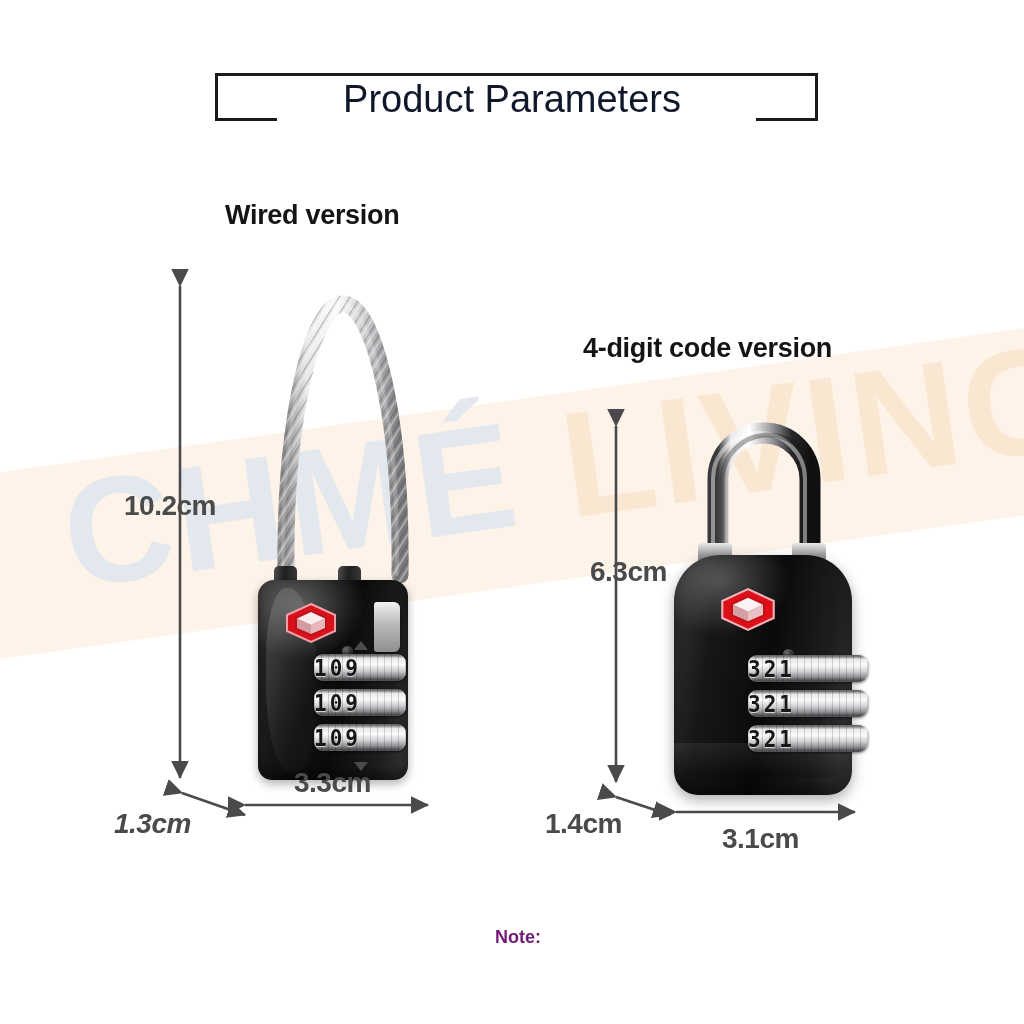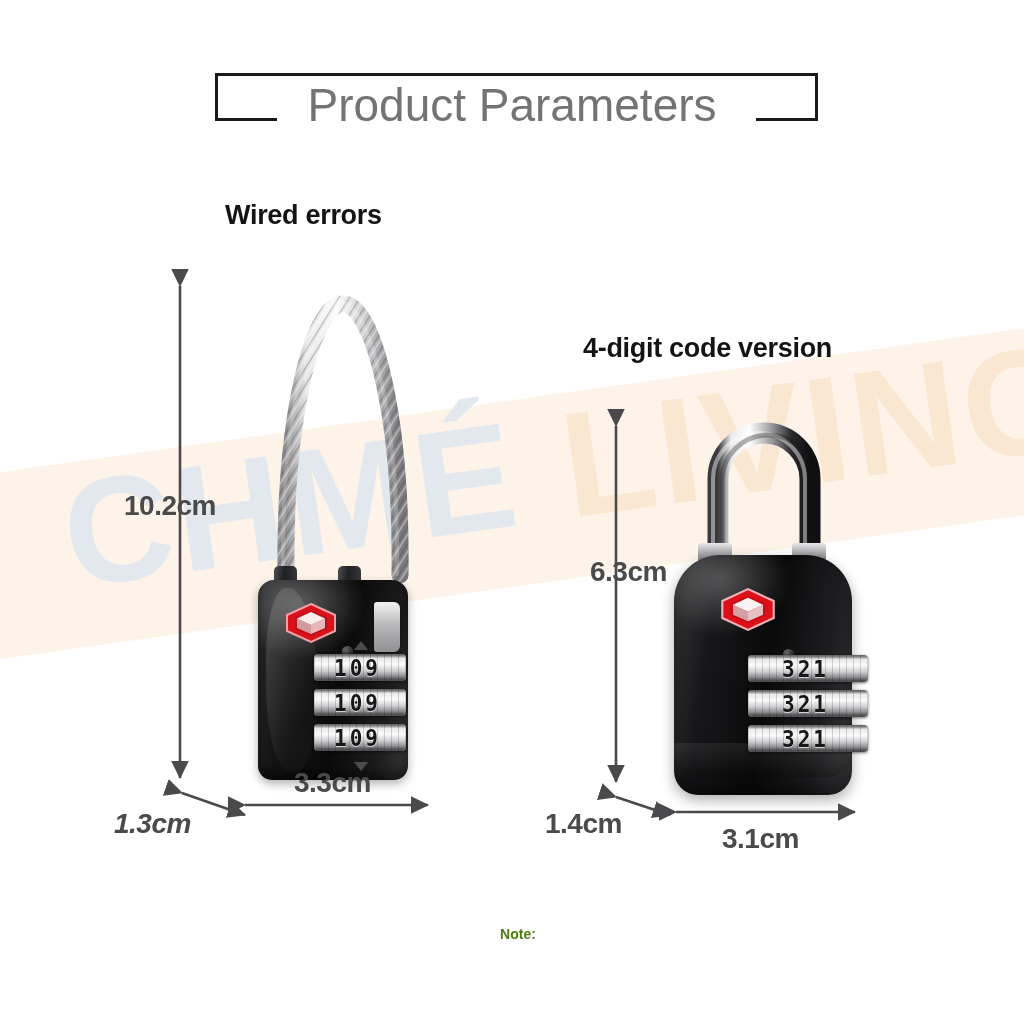--- a/index.html
+++ b/index.html
@@ -69,23 +69,23 @@
     background: #1a1a1a;
   }
   #title-frame::before { left: -3px; width: 62px; }
   #title-frame::after  { right: -3px; width: 62px; }
 
   #page-title {
     position: absolute;
     left: 0; right: 0;
     top: 78px;
     text-align: center;
-    font-size: 46px;
+    font-size: 38px;
     font-weight: 400;
-    color: #737373;
+    color: #0f172a;
     letter-spacing: 0px;
     z-index: 5;
   }
 
   
   .section-heading {
     position: absolute;
     font-size: 27px;
     font-weight: 700;
     color: #141414;
@@ -221,27 +221,27 @@
 
   
   .dial-stack { position: absolute; }
   #dials-wired { left: 86px; top: 384px; }
   #dials-code  { left: 86px; top: 250px; }
 
   .dial {
     position: relative;
     height: 27px;
     margin-bottom: 8px;
-    border-radius: 4px;
+    border-radius: 9px;
     background: linear-gradient(180deg, #3d3d3f 0%, #e9e9eb 16%, #fbfbfc 38%, #cfcfd2 62%, #8e8e92 82%, #2e2e30 100%);
     box-shadow: 0 1px 3px rgba(0,0,0,.55), inset 0 0 2px rgba(255,255,255,.5);
     overflow: hidden;
     display: flex;
     align-items: center;
-    justify-content: center;
+    justify-content: flex-start;
   }
   #dials-wired .dial { width: 92px; }
   #dials-code  .dial { width: 120px; }
 
   .dial-digits {
     font-family: "DejaVu Sans Mono", monospace;
     font-size: 21px;
     font-weight: 700;
     color: #171718;
     letter-spacing: 3px;
@@ -267,22 +267,22 @@
   }
   .marker-up   { border-bottom: 9px solid #4b4b4d; }
   .marker-down { border-top: 9px solid #4b4b4d; }
 
   
   #note-block {
     position: absolute;
     left: 0; right: 0;
     top: 925px;
     text-align: center;
-    color: #4d7c0f;
-    font-size: 14px;
+    color: #701a75;
+    font-size: 18px;
     font-weight: 700;
     line-height: 1.42;
     z-index: 5;
     margin-left: 12px;
   }
 </style>
 </head>
 <body>
 
 <div id="page">
@@ -290,21 +290,21 @@
   <div id="watermark">
     <div class="wm-band"></div>
     <div class="wm-text">
       <span class="wm-a">CHMÉ</span><span class="wm-b">&nbsp;</span><span class="wm-b">LIVING</span>
     </div>
   </div>
 
   <div id="title-frame"></div>
   <div id="page-title">Product Parameters</div>
 
-  <div class="section-heading" id="heading-left">Wired errors</div>
+  <div class="section-heading" id="heading-left">Wired version</div>
   <div class="section-heading" id="heading-right">4-digit code version</div>
 
   <div class="product" id="product-wired">
 
     <svg class="cable-svg" width="230" height="330" viewBox="0 0 230 330">
       <defs>
         <linearGradient id="cableGrad" x1="0" y1="0" x2="1" y2="0">
           <stop offset="0%" stop-color="#8e8e90"></stop>
           <stop offset="18%" stop-color="#e7e7e9"></stop>
           <stop offset="45%" stop-color="#fbfbfc"></stop>

